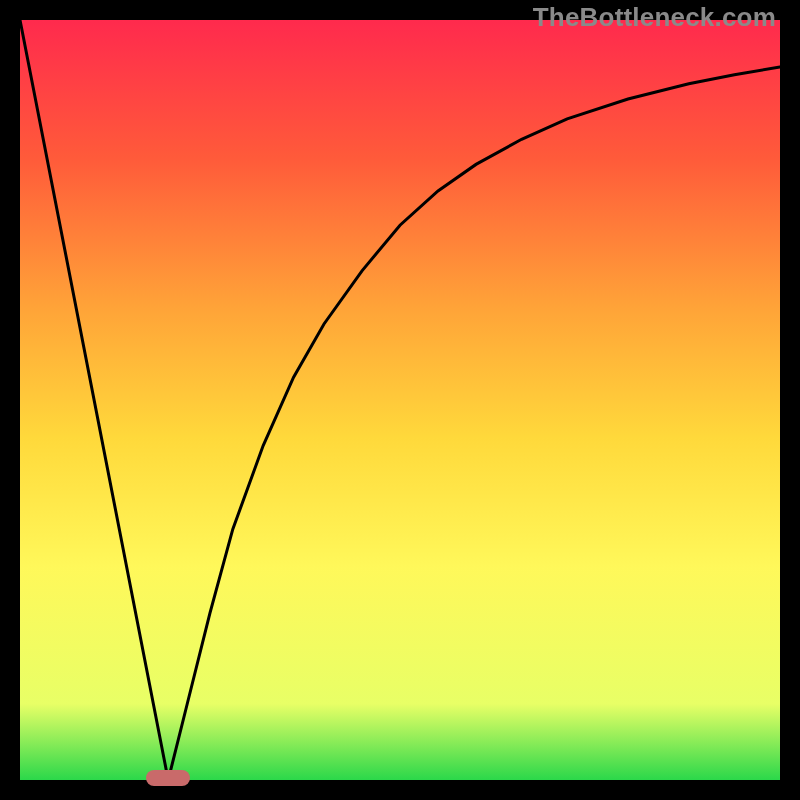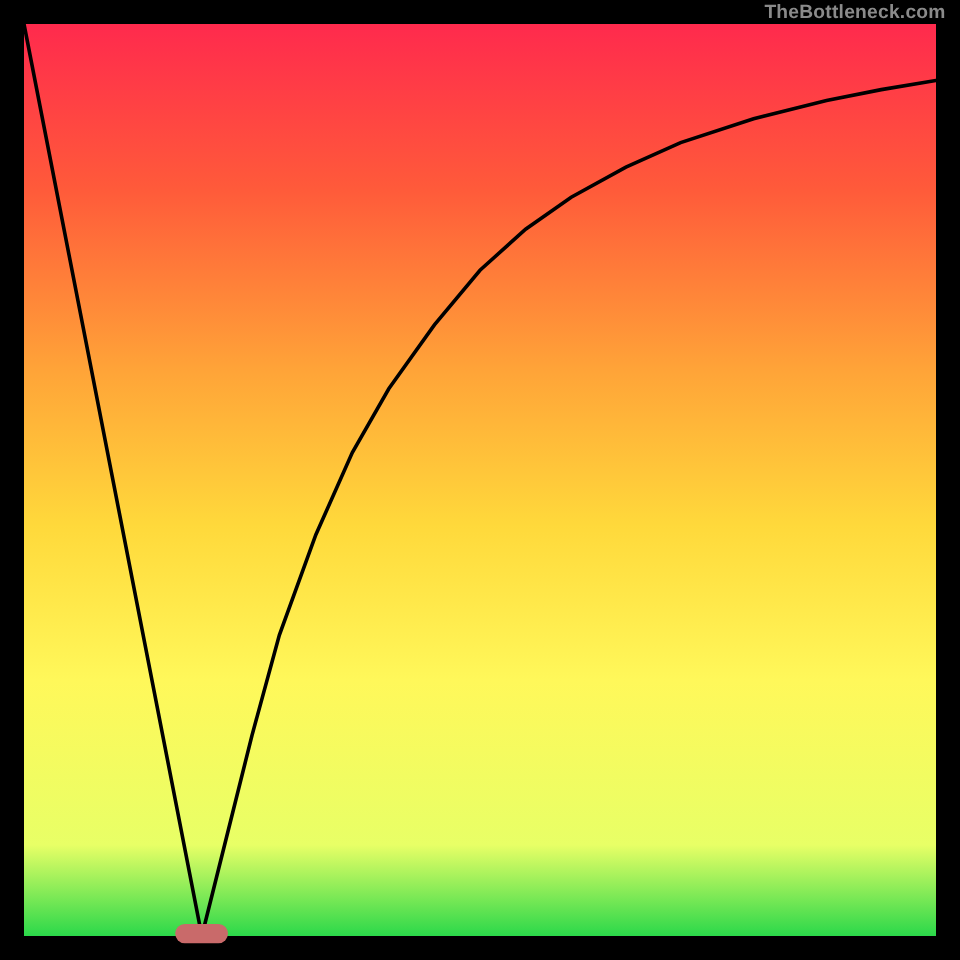--- a/index.html
+++ b/index.html
@@ -21,23 +21,23 @@
   .plot {
     position: absolute;
     left: 0;
     top: 0;
     width: 760px;
     height: 760px;
   }
   .watermark {
     position: absolute;
     top: 2px;
-    right: 12px;
+    right: 24px;
     font-family: Arial, Helvetica, sans-serif;
-    font-size: 16px;
+    font-size: 26px;
     font-weight: 600;
     color: #8a8a8a;
     letter-spacing: 0.2px;
   }
   .marker {
     position: absolute;
     width: 44px;
     height: 16px;
     border-radius: 8px;
   }

